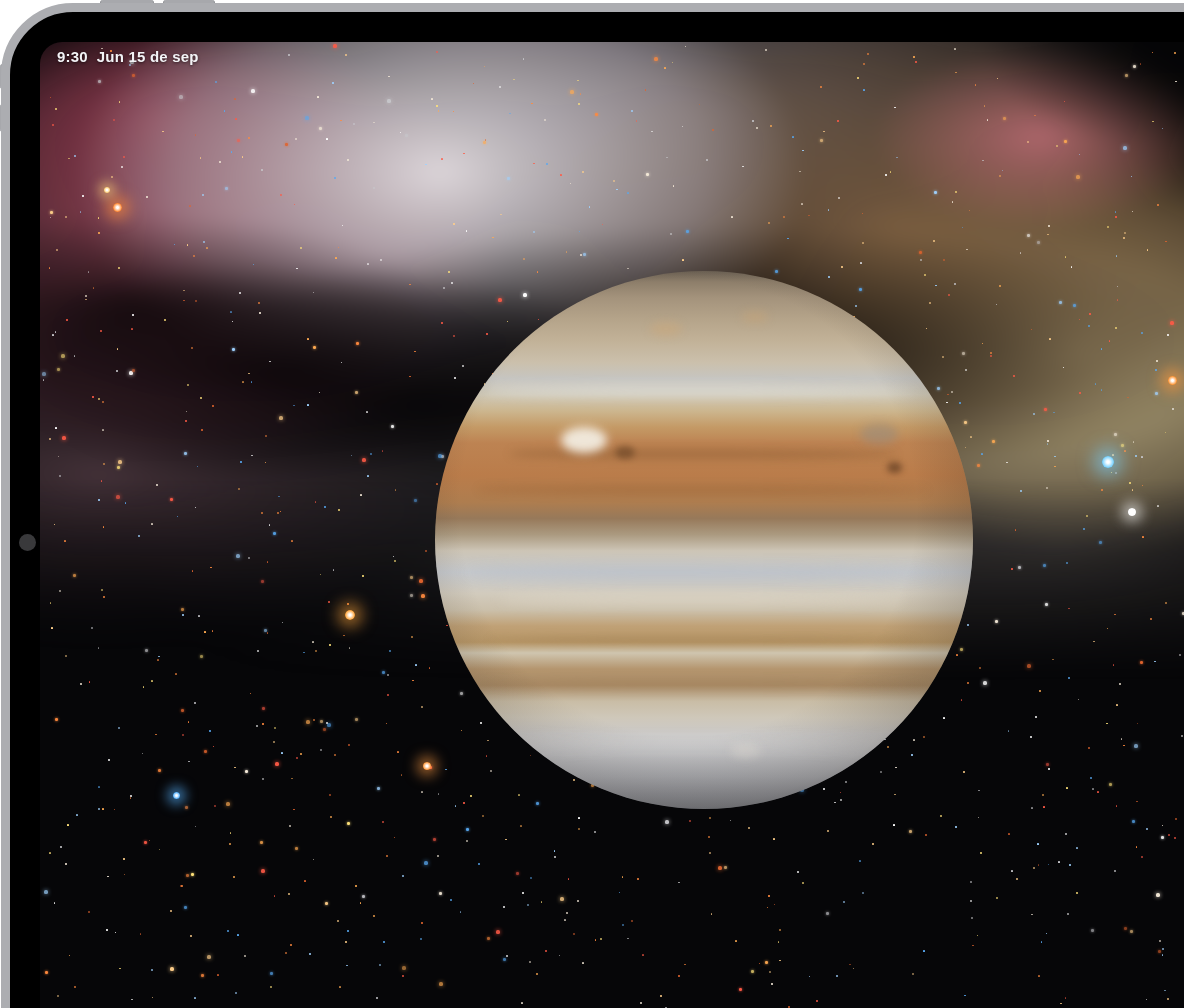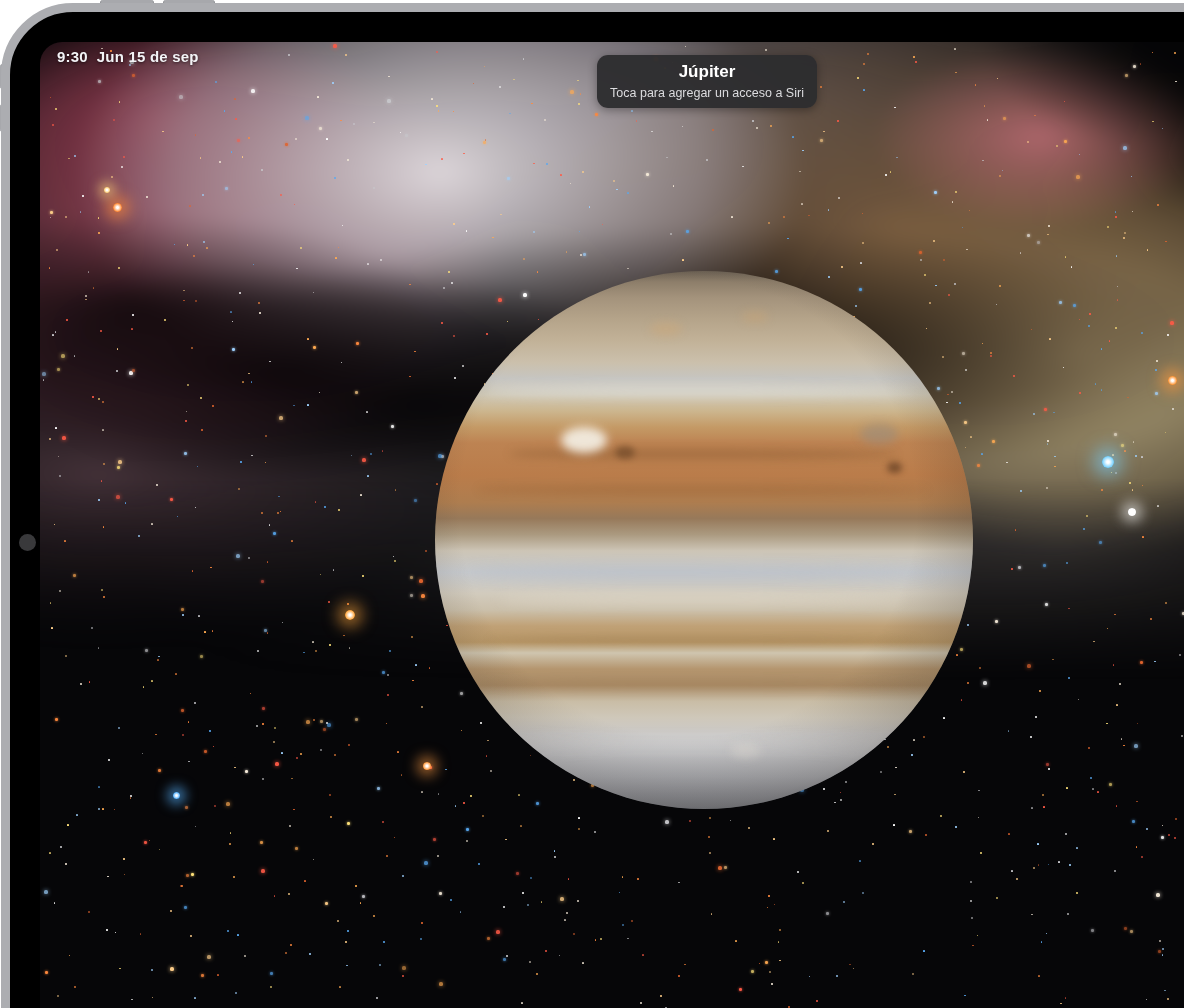--- a/index.html
+++ b/index.html
@@ -1215,19 +1215,15 @@
         <div class="feat" style="left: 215.2px; top: 51.11px; width: 32px; height: 14px; background: rgb(202, 168, 124); opacity: 0.55; filter: blur(4px); border-radius: 50%;"></div>
         <div class="feat" style="left: 306.66px; top: 40.35px; width: 26px; height: 12px; background: rgb(198, 164, 120); opacity: 0.5; filter: blur(4px); border-radius: 50%;"></div>
         <div class="feat" style="left: 295.9px; top: 473.44px; width: 30px; height: 14px; background: rgb(230, 226, 218); opacity: 0.45; filter: blur(5px); border-radius: 50%;"></div>
         <div class="limb"></div>
     </div>
 
     <div class="status-bar">
       <span>9:30</span><span>Jun 15 de sep</span>
     </div>
 
-    <div class="banner">
-      <div class="title">Júpiter</div>
-      <div class="subtitle">Toca para agregar un acceso a Siri</div>
-    </div>
   </div>
 
 </div>
 
 </body></html>

